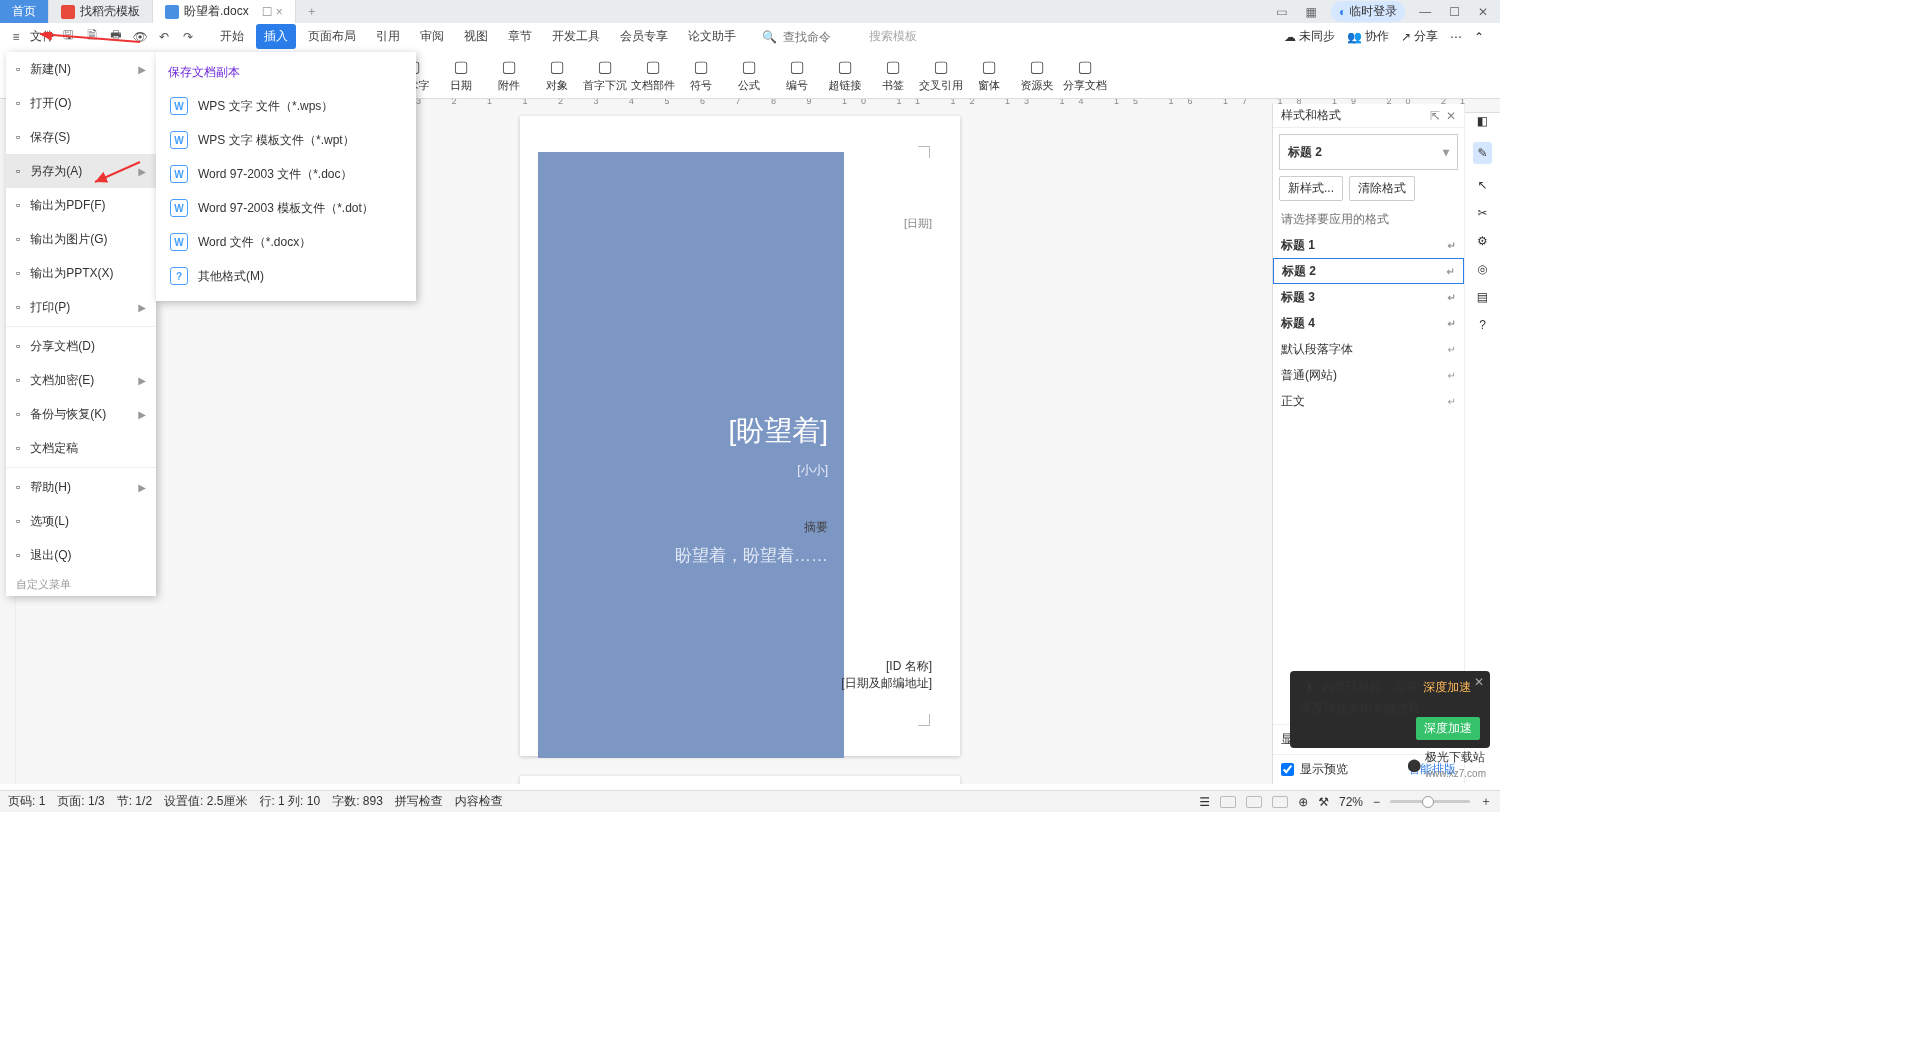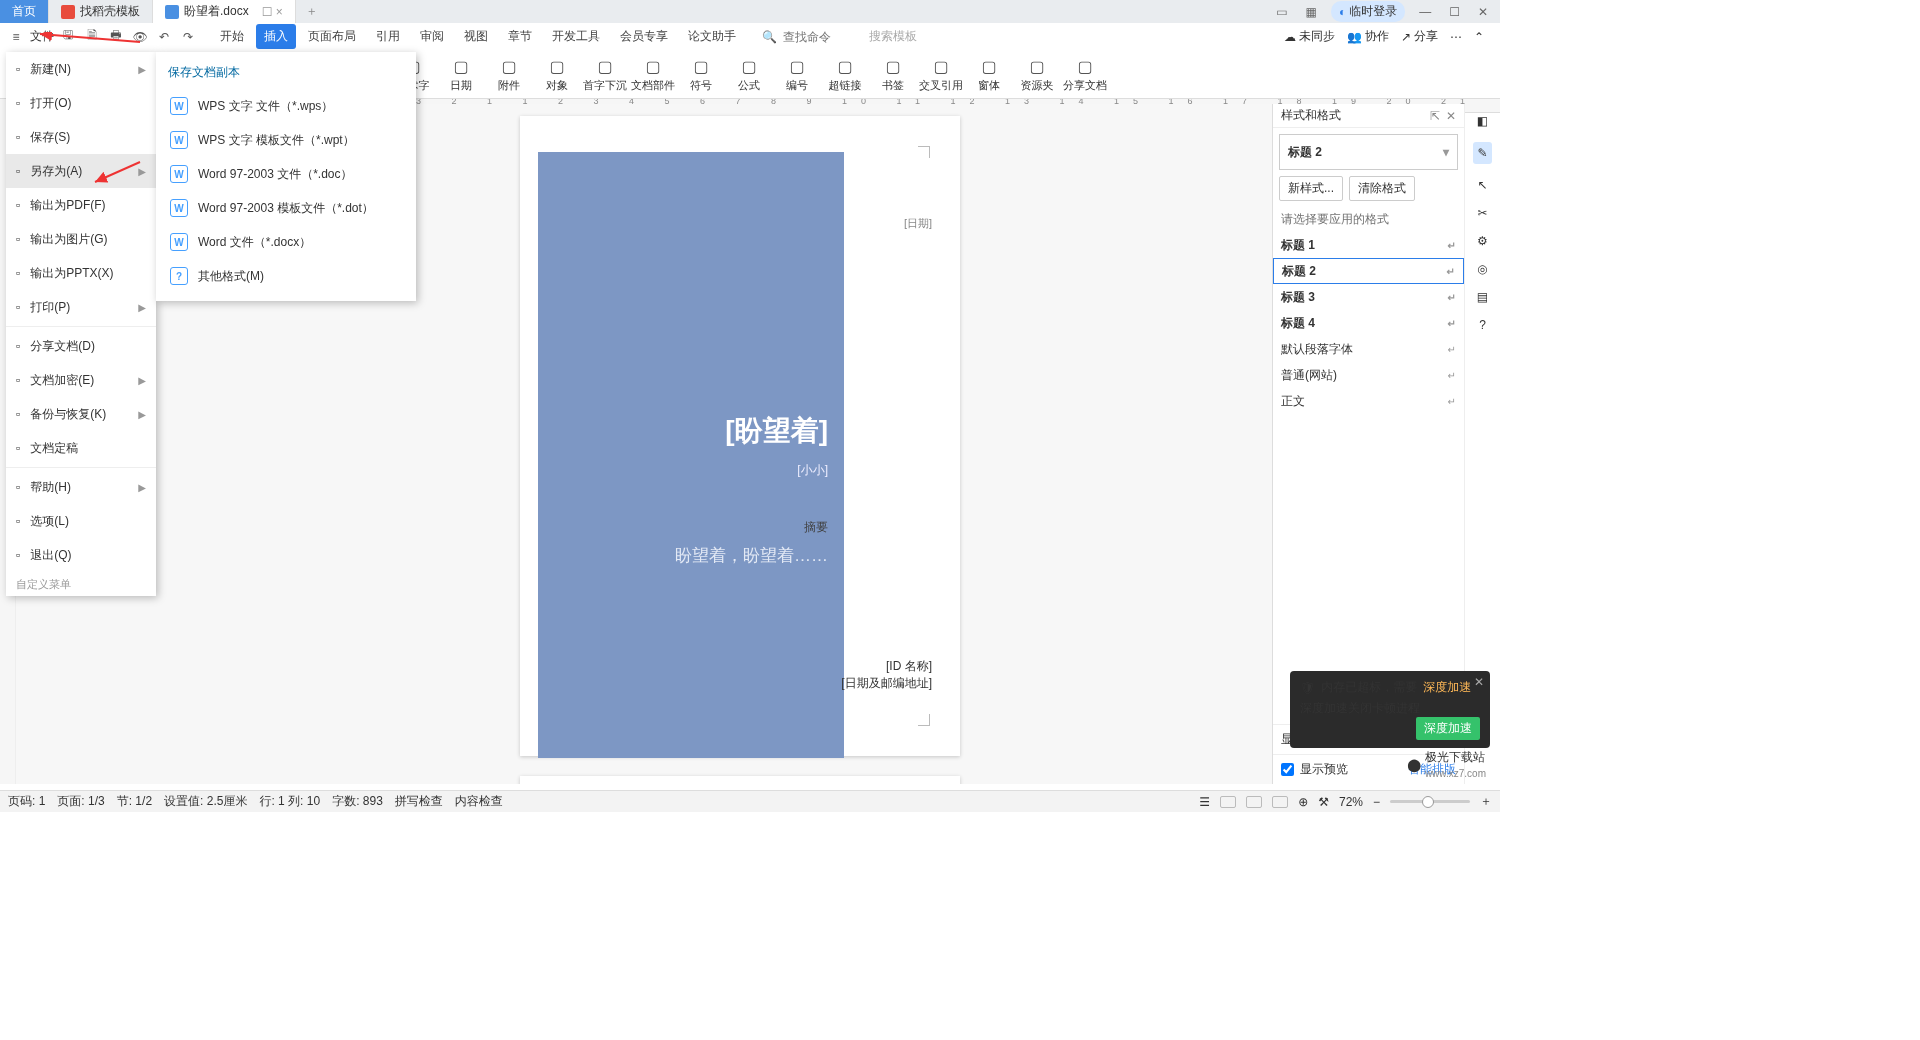--- a/index.html
+++ b/index.html
@@ -24,21 +24,21 @@
 .right-actions{margin-left:auto;display:flex;align-items:center;gap:12px;padding-right:10px;color:#555}
 .ribbon{height:48px;border-bottom:1px solid #ddd;display:flex;align-items:center;padding:0 6px;gap:2px}
 .ritem{display:flex;flex-direction:column;align-items:center;justify-content:center;width:46px;height:44px;color:#555}
 .ritem .ico{font-size:16px;color:#555}
 .ritem .lbl{font-size:11px;margin-top:2px}
 .workarea{position:absolute;top:104px;left:16px;right:36px;bottom:28px;display:flex}
 .rulerH{height:14px;background:#f6f6f6;border-bottom:1px solid #ddd;font-size:9px;color:#888;display:flex;align-items:center;overflow:hidden;padding-left:416px;letter-spacing:14px}
 .doc-wrap{flex:1;background:#f7f7f7;overflow:auto}
 .page{width:440px;height:640px;background:#fff;margin:12px auto 20px;box-shadow:0 1px 4px rgba(0,0,0,.2);position:relative}
 .page .cover{position:absolute;left:18px;top:36px;width:306px;height:606px;background:#7d97c4;color:#fff;text-align:right;padding:260px 16px 0 0}
-.cover h1{font-size:28px;font-weight:700;color:#fff}
+.cover h1{font-size:28px;font-weight:400;color:#fff}
 .cover .sub{margin-top:12px;color:#eef}
 .cover .sec{margin-top:40px;color:#404040}
 .cover .desc{margin-top:8px;font-size:17px;color:#e3e9f5}
 .corner{position:absolute;width:12px;height:12px;border:1px solid #bbb}
 .corner.tr{top:30px;right:30px;border-left:none;border-bottom:none}
 .corner.br{bottom:30px;right:30px;border-left:none;border-top:none}
 .datefield{position:absolute;top:100px;right:28px;color:#888;font-size:11px}
 .idfield{position:absolute;bottom:64px;right:28px;text-align:right;color:#666;font-size:11px}
 .leftgutter{width:16px;position:absolute;top:104px;bottom:28px;left:0;background:#f6f6f6;border-right:1px solid #eee}
 .styles-panel{position:absolute;top:104px;right:36px;width:192px;bottom:28px;background:#fff;border-left:1px solid #ddd;display:flex;flex-direction:column}
@@ -65,21 +65,21 @@
 .zoom-slider::after{content:"";position:absolute;left:40%;top:-4px;width:10px;height:10px;background:#fff;border:1px solid #999;border-radius:50%}
 
 .filemenu{position:absolute;left:6px;top:52px;width:150px;background:#fff;box-shadow:2px 2px 8px rgba(0,0,0,.25);z-index:50}
 .filemenu .fi{height:34px;display:flex;align-items:center;padding:0 10px;gap:10px;color:#444;justify-content:space-between}
 .filemenu .fi .lt{display:flex;align-items:center;gap:10px}
 .filemenu .fi.hover{background:#e9e9e9}
 .filemenu .fi .arrow{color:#999;font-size:10px}
 .filemenu .sep{height:1px;background:#eee;margin:2px 0}
 .filemenu .foot{height:24px;display:flex;align-items:center;padding:0 10px;color:#999;font-size:11px}
 .saveas-sub{position:absolute;left:156px;top:52px;width:260px;background:#fff;box-shadow:2px 2px 8px rgba(0,0,0,.25);z-index:50;padding:8px}
-.saveas-sub .hd{color:#0369a1;padding:4px 4px 8px}
+.saveas-sub .hd{color:#6d28d9;padding:4px 4px 8px}
 .saveas-sub .si{height:34px;display:flex;align-items:center;gap:10px;padding:0 6px;color:#444}
 .saveas-sub .si .docico{width:18px;height:18px;border:1px solid #46a0ff;border-radius:3px;display:flex;align-items:center;justify-content:center;color:#46a0ff;font-size:10px;font-weight:700}
 
 .arrow-svg{position:absolute;z-index:60;pointer-events:none}
 
 .toast{position:absolute;right:10px;bottom:64px;width:200px;background:#2b2b2b;color:#ddd;border-radius:4px;padding:8px 10px;z-index:40;font-size:11px}
 .toast .hl{color:#ffb957}
 .toast .row1{display:flex;align-items:center;gap:6px;margin-bottom:4px}
 .toast .gobtn{float:right;background:#35c26b;color:#fff;padding:3px 8px;border-radius:2px}
 .toast .x{position:absolute;top:4px;right:6px;color:#aaa}

